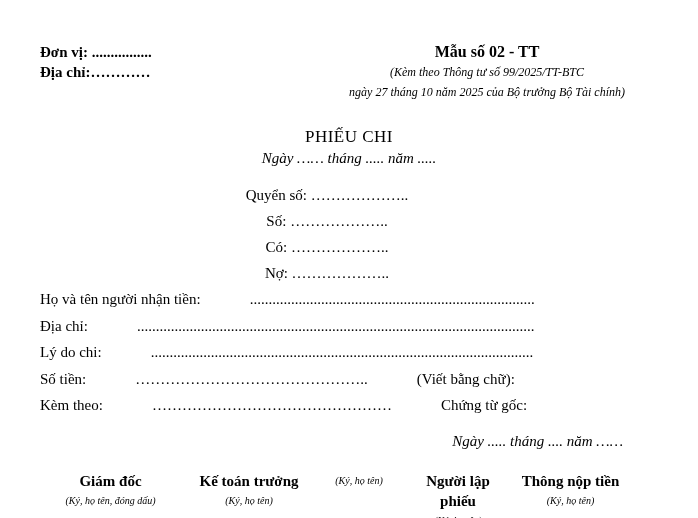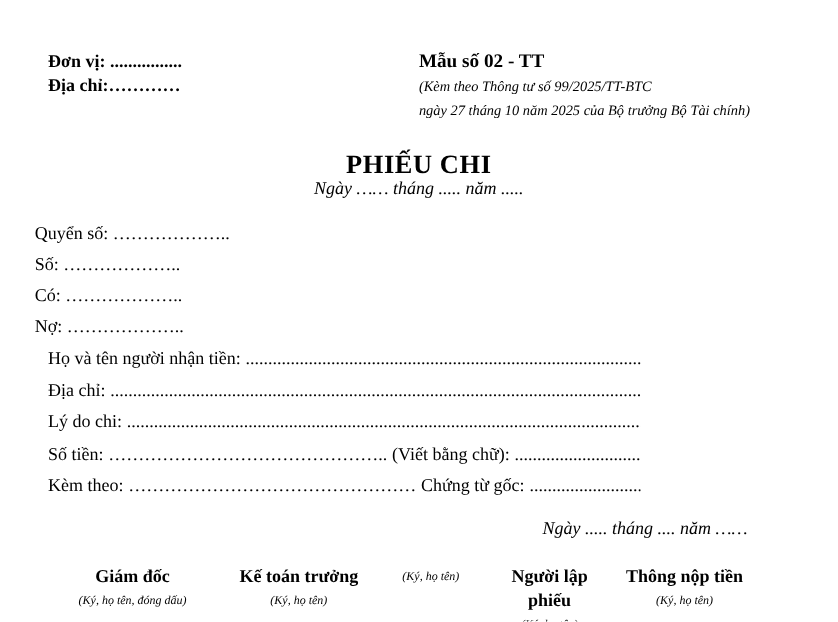--- a/index.html
+++ b/index.html
@@ -7,32 +7,32 @@
     width:698px;height:518px;
     color:#000;
     font-family:"Liberation Serif","DejaVu Serif",serif;
     font-size:15px;
     overflow:hidden;
   }
   .page{position:relative;width:698px;height:518px;background:#fff;overflow:hidden;}
 
   .header{display:flex;justify-content:space-between;padding:42px 73px 0 40px;}
   .header-left{line-height:20px;font-weight:bold;}
-  .header-right{line-height:20px;}
+  .header-right{text-align:center;line-height:20px;}
   .form-no{font-weight:bold;font-size:16px;}
   .ref{font-style:italic;font-size:12px;}
 
-  .doc-title{margin-top:24px;text-align:center;font-weight:bold;font-size:22px;letter-spacing:.5px;line-height:22px;}
+  .doc-title{margin-top:24px;text-align:center;font-weight:normal;font-size:17px;letter-spacing:.5px;line-height:22px;}
   .title-date{text-align:center;font-style:italic;line-height:20px;}
 
-  .ledger{margin-top:14px;text-align:left;padding-right:73px;line-height:26px;padding-left:29px;}
+  .ledger{margin-top:14px;text-align:center;padding-right:73px;line-height:26px;padding-left:29px;}
   .ledger-row span{white-space:pre;}
 
   .fields{margin-left:40px;width:494px;}
-  .field-row{display:flex;line-height:26.5px;white-space:nowrap;overflow:hidden;}
+  .field-row{display:flex;line-height:26.5px;white-space:nowrap;overflow:hidden;gap:45px;}
   .field-label{flex:0 0 auto;margin-right:4px;}
   .field-mid{flex:0 0 auto;margin-right:4px;overflow:hidden;}
   .field-fill{flex:1 1 auto;overflow:hidden;white-space:nowrap;}
 
   .sig-date{margin-top:12px;text-align:right;padding-right:75px;font-style:italic;line-height:20px;}
 
   .sig-row{margin-left:33px;margin-top:4px;width:600px;display:flex;align-items:flex-start;}
   .sig-col{text-align:center;line-height:20px;margin-top:16px;}
   .sig-col.c1{width:155px;}
   .sig-col.c2{width:122px;}

